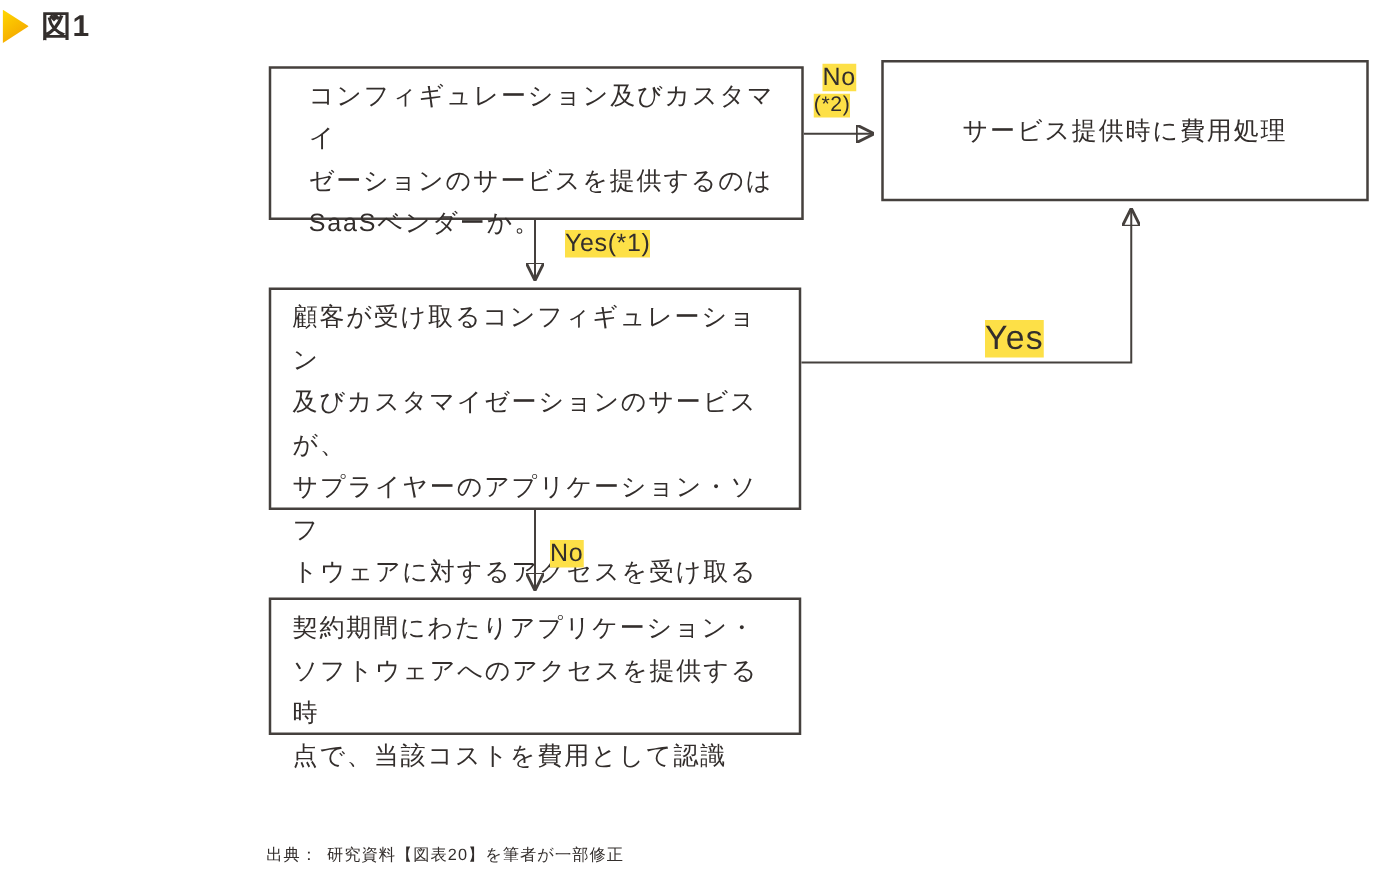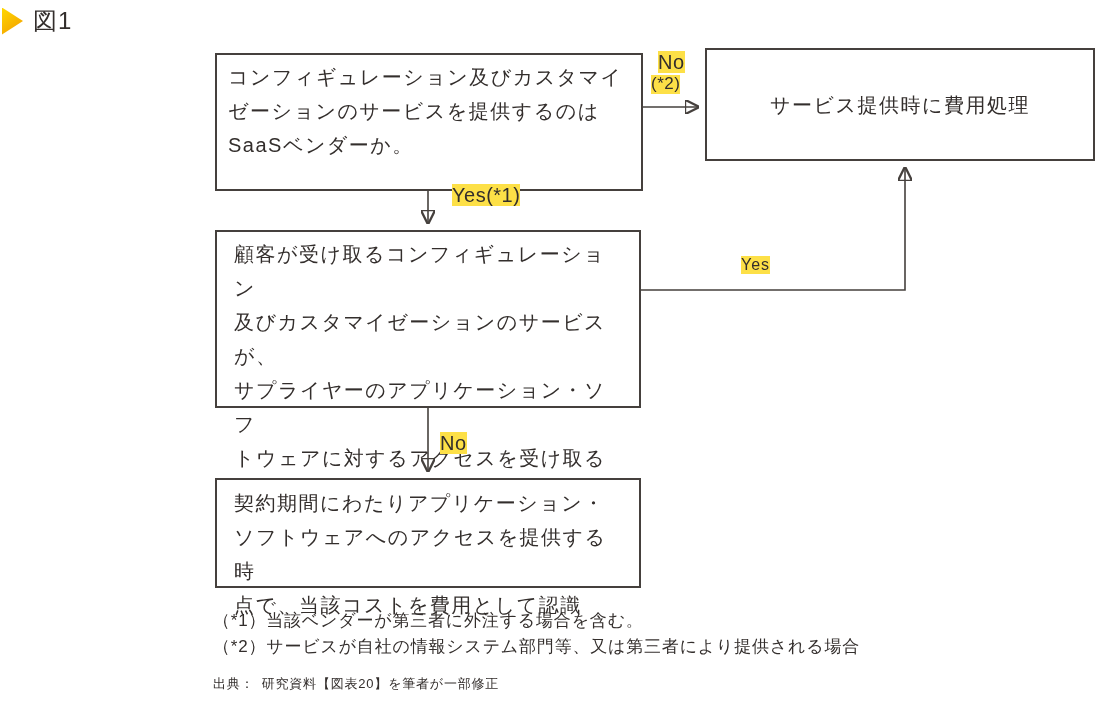--- a/index.html
+++ b/index.html
@@ -30,43 +30,43 @@
   }
   .tri-marker{
     width:21px; height:27px;
     background:linear-gradient(145deg,var(--marker-start),var(--marker-end));
     clip-path:polygon(0 0,100% 50%,0 100%);
     margin-right:10px;
     flex:0 0 auto;
   }
   .fig-label{
     font-size:24px;
-    font-weight:normal;
+    font-weight:bold;
     letter-spacing:1px;
     margin-right:24px;
   }
   .fig-title{
     font-size:24px;
     font-weight:bold;
     letter-spacing:0.5px;
   }
   
   .node{
     position:absolute;
     border:2px solid var(--line);
     background:#ffffff;
     font-size:20px;
     letter-spacing:1.5px;
     line-height:34px;
     white-space:pre-line;
   }
   .node-q1{
     left:215px; top:53px;
-    width:428px; height:138px;
-    padding:5px 16px 0 11px;
+    width:428px; height:123px;
+    padding:5px 16px 0 30px;
   }
   .node-expense{
     left:705px; top:48px;
     width:390px; height:113px;
     display:flex;
     align-items:center;
     justify-content:center;
     text-align:left;
     padding:0 6px;
   }
@@ -96,21 +96,21 @@
   .edge-label{
     position:absolute;
     font-size:20px;
     letter-spacing:0.5px;
     background:#fde047;
     line-height:1.1;
   }
   .lbl-no1{ left:658px; top:51px; }
   .lbl-no1-note{ left:651px; top:75px; font-size:17px; }
   .lbl-yes1{ left:452px; top:184px; }
-  .lbl-yes2{ left:741px; top:256px; font-size:16px; letter-spacing:1px; }
+  .lbl-yes2{ left:788px; top:256px; font-size:27px; letter-spacing:1px; }
   .lbl-no2{ left:440px; top:432px; }
   
   .footnotes{
     position:absolute;
     left:213px; top:608px;
     font-size:17px;
     letter-spacing:0.8px;
     line-height:26px;
   }
   .source-line{
@@ -154,20 +154,16 @@
   <div class="node node-recognize">契約期間にわたりアプリケーション・
 ソフトウェアへのアクセスを提供する時
 点で、当該コストを費用として認識</div>
 
   <span class="edge-label lbl-no1">No</span>
   <span class="edge-label lbl-no1-note">(*2)</span>
   <span class="edge-label lbl-yes1">Yes(*1)</span>
   <span class="edge-label lbl-yes2">Yes</span>
   <span class="edge-label lbl-no2">No</span>
 
-  <div class="footnotes">
-    <div>（*1）当該ベンダーが第三者に外注する場合を含む。</div>
-    <div>（*2）サービスが自社の情報システム部門等、又は第三者により提供される場合</div>
-  </div>
 
   <div class="source-line">出典： 研究資料【図表20】を筆者が一部修正</div>
 
 </div>
 
 </body></html>

